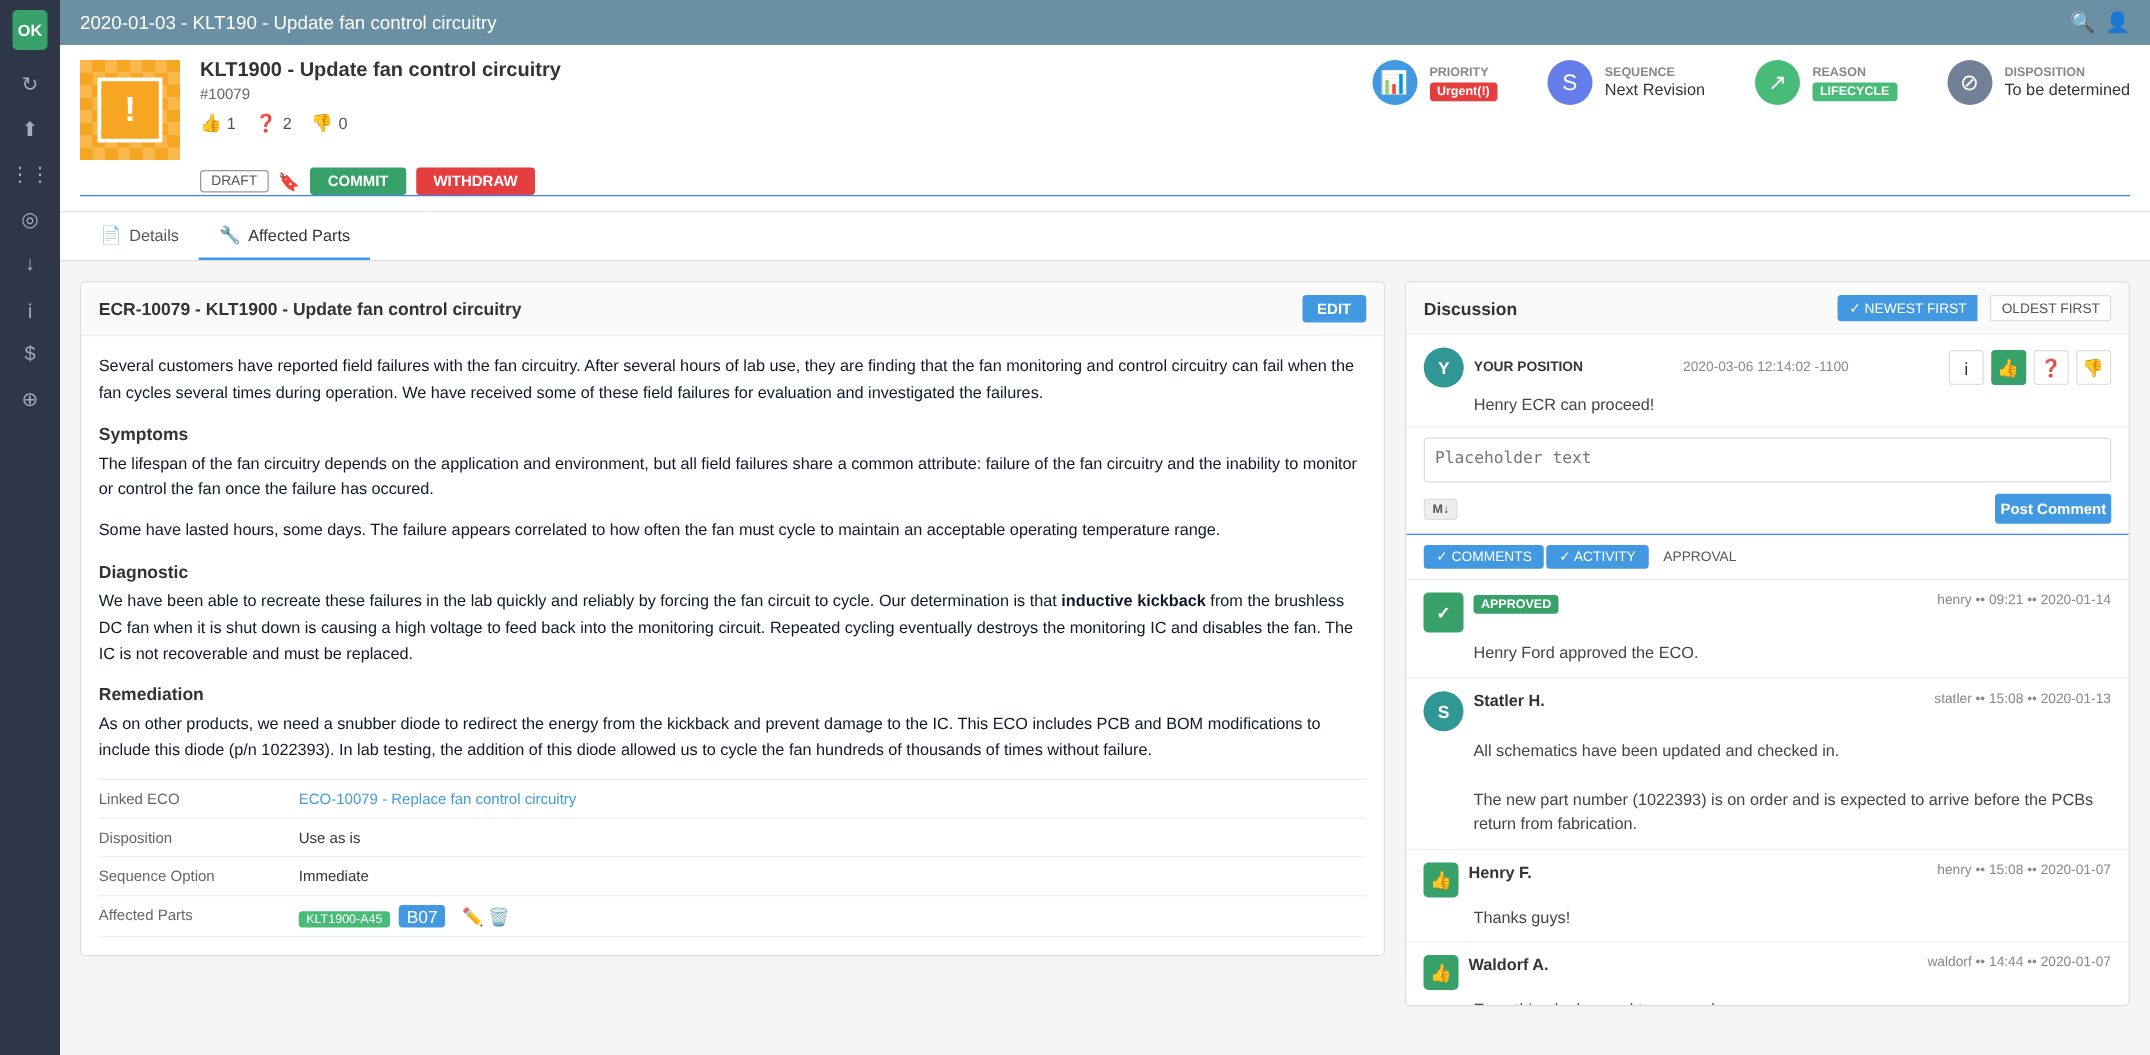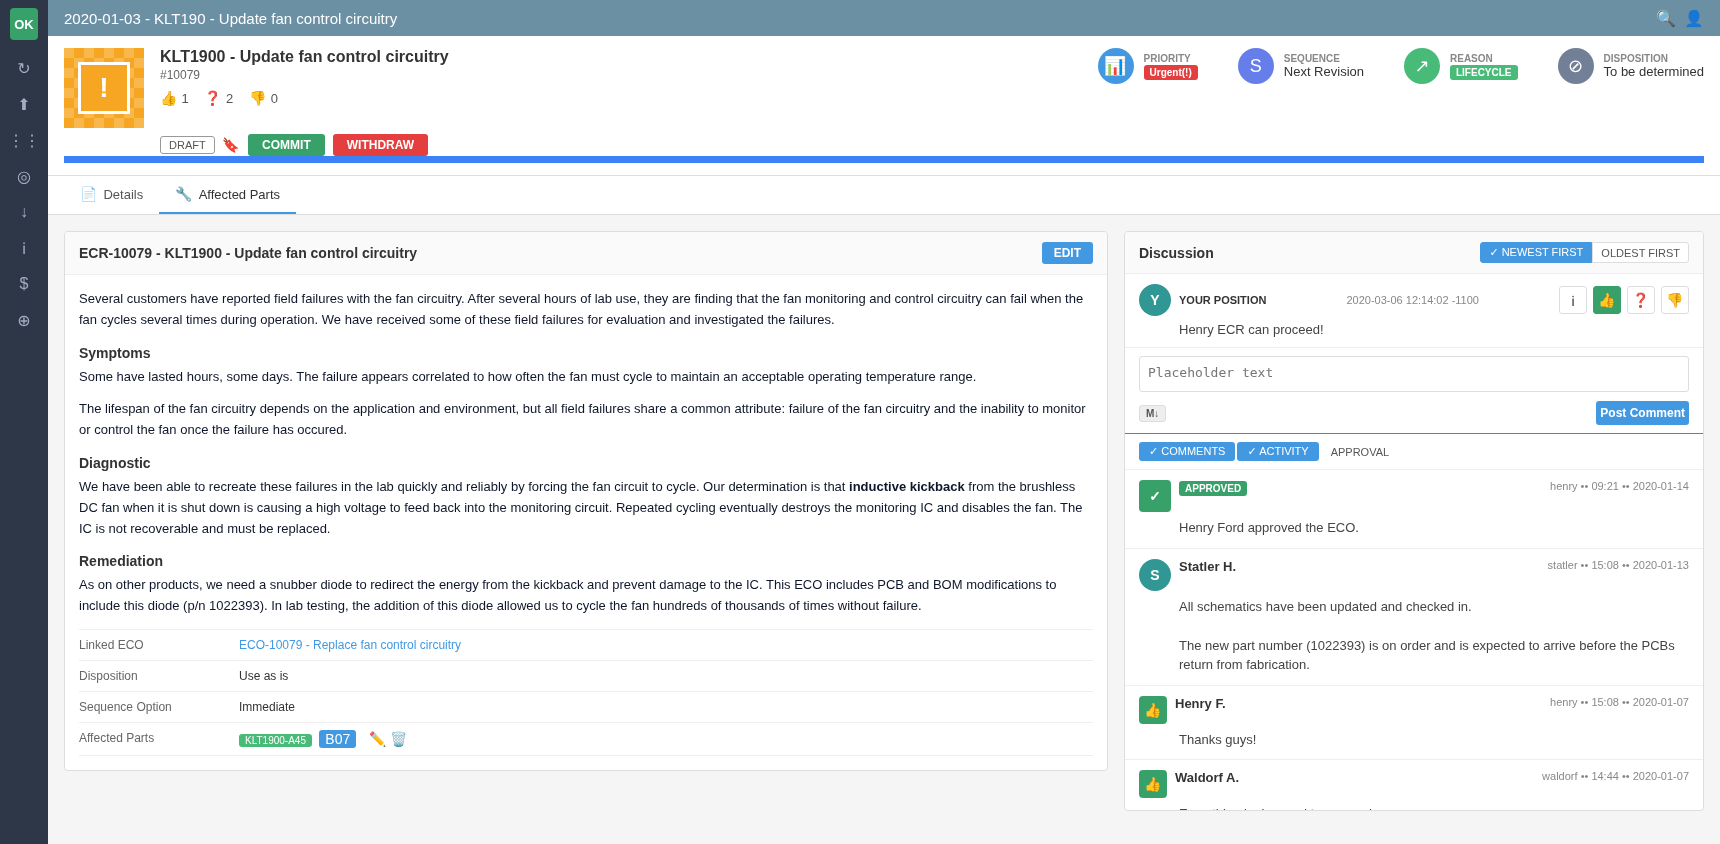--- a/index.html
+++ b/index.html
@@ -167,21 +167,21 @@
       font-weight: 600;
     }
 
     
     .status-bar {
       background: white;
       padding: 8px 16px;
       display: flex;
       align-items: center;
       gap: 8px;
-      border-bottom: 7px solid #3b82f6;
+      border-bottom: 1px solid #3b82f6;
     }
     .status-badge {
       border: 1px solid #999;
       padding: 2px 8px;
       font-size: 11px;
       border-radius: 3px;
       color: #555;
     }
     .btn-commit {
       background: #38a169;
@@ -305,21 +305,21 @@
     }
     .discussion-header {
       display: flex;
       align-items: center;
       justify-content: space-between;
       padding: 10px 14px;
       border-bottom: 1px solid #eee;
       background: #fafafa;
     }
     .discussion-title { font-size: 14px; font-weight: 600; }
-    .sort-btns { display: flex; gap: 0; }
+    .sort-btns { display: flex; gap: 10px; }
     .sort-btn {
       font-size: 11px;
       padding: 3px 8px;
       border: 1px solid #ddd;
       cursor: pointer;
       background: white;
       color: #555;
     }
     .sort-btn.active { background: #4299e1; color: white; border-color: #4299e1; }
     .sort-btn:first-child { border-radius: 3px 0 0 3px; }
@@ -581,22 +581,22 @@
 
       <div class="left-panel">
         <div class="left-panel-header">
           <span class="left-panel-title">ECR-10079 - KLT1900 - Update fan control circuitry</span>
           <button class="btn-edit">EDIT</button>
         </div>
         <div class="left-panel-body">
           <p class="description-text">Several customers have reported field failures with the fan circuitry. After several hours of lab use, they are finding that the fan monitoring and control circuitry can fail when the fan cycles several times during operation. We have received some of these field failures for evaluation and investigated the failures.</p>
 
           <div class="section-heading">Symptoms</div>
+          <p class="description-text">The lifespan of the fan circuitry depends on the application and environment, but all field failures share a common attribute: failure of the fan circuitry and the inability to monitor or control the fan once the failure has occured.</p>
           <p class="description-text">Some have lasted hours, some days. The failure appears correlated to how often the fan must cycle to maintain an acceptable operating temperature range.</p>
-          <p class="description-text">The lifespan of the fan circuitry depends on the application and environment, but all field failures share a common attribute: failure of the fan circuitry and the inability to monitor or control the fan once the failure has occured.</p>
 
           <div class="section-heading">Diagnostic</div>
           <p class="description-text">We have been able to recreate these failures in the lab quickly and reliably by forcing the fan circuit to cycle. Our determination is that <strong>inductive kickback</strong> from the brushless DC fan when it is shut down is causing a high voltage to feed back into the monitoring circuit. Repeated cycling eventually destroys the monitoring IC and disables the fan. The IC is not recoverable and must be replaced.</p>
 
           <div class="section-heading">Remediation</div>
           <p class="description-text">As on other products, we need a snubber diode to redirect the energy from the kickback and prevent damage to the IC. This ECO includes PCB and BOM modifications to include this diode (p/n 1022393). In lab testing, the addition of this diode allowed us to cycle the fan hundreds of thousands of times without failure.</p>
 
           <div class="info-table">
             <div class="info-row">
               <span class="info-label">Linked ECO</span>

